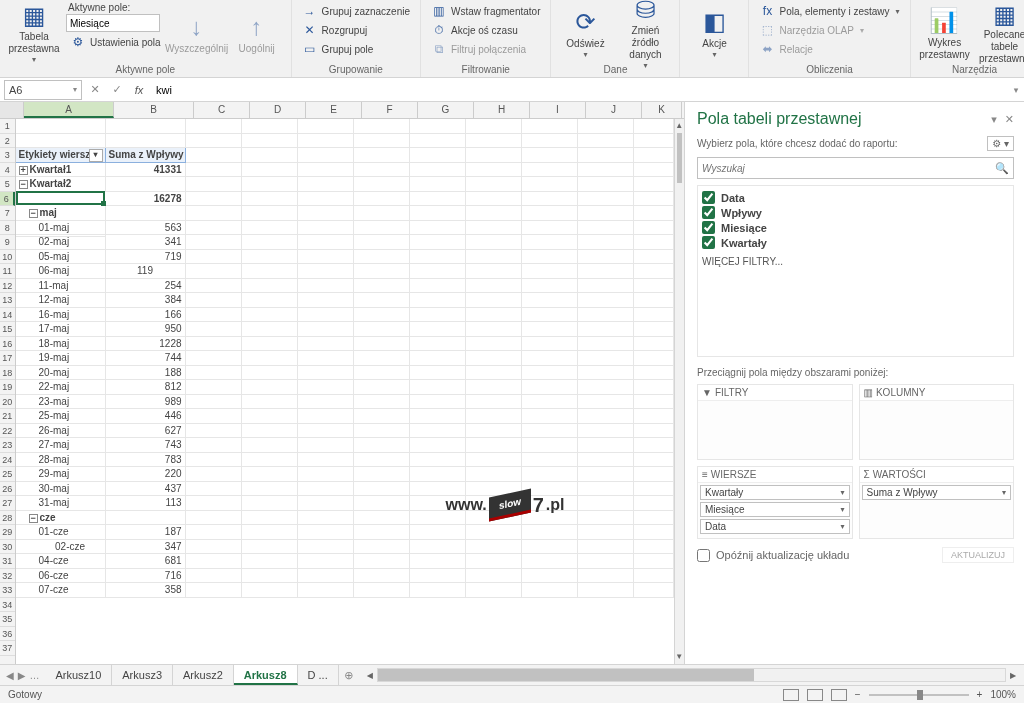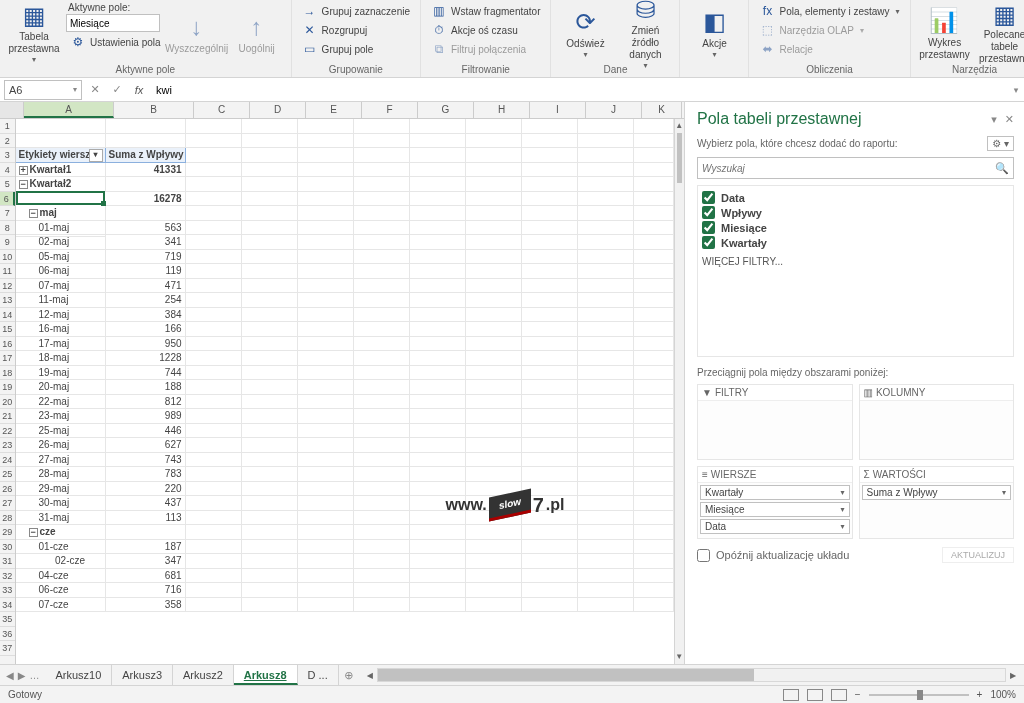--- a/index.html
+++ b/index.html
@@ -87,21 +87,21 @@
 .pill::after { content: "▾"; margin-left: auto; font-size: 8px; color: #666; }
 .tp-footer { display: flex; align-items: center; margin-top: 8px; font-size: 10px; color: #666; }
 .tp-footer .btn { margin-left: auto; border: 1px solid #eee; padding: 2px 8px; color: #aaa; font-size: 9px; }
 
 
 .tabbar { height: 21px; border-top: 1px solid #d4d4d4; background: #f3f3f3; display: flex; align-items: center; font-size: 11px; }
 .tabnav { display: flex; padding: 0 6px; gap: 4px; color: #888; }
 .tabnav span { cursor: pointer; font-size: 10px; }
 .tabs { display: flex; }
 .tab { padding: 0 10px; height: 20px; line-height: 20px; border-right: 1px solid #d4d4d4; background: #f3f3f3; cursor: pointer; }
-.tab.active { background: #fff; border-top: none; border-bottom: 2px solid #217346; color: #217346; font-weight: bold; text-decoration: underline; }
+.tab.active { background: #fff; border-top: none; border-bottom: 2px solid #217346; color: #217346; font-weight: bold; }
 .addtab { width: 20px; text-align: center; color: #888; cursor: pointer; }
 .hscroll { flex: 1; display: flex; align-items: center; padding: 0 4px; }
 .hscroll .track { flex: 1; height: 14px; background: #f1f1f1; border: 1px solid #d8d8d8; position: relative; }
 .hscroll .thumb { position: absolute; left: 0; top: 0; bottom: 0; width: 60%; background: #c1c1c1; }
 .hscroll .arr { width: 14px; text-align: center; color: #666; font-size: 8px; }
 
 
 .status { height: 18px; background: #f3f3f3; border-top: 1px solid #d4d4d4; display: flex; align-items: center; font-size: 10px; padding: 0 8px; color: #555; }
 .status .right { margin-left: auto; display: flex; align-items: center; gap: 8px; }
 .zoom-slider { width: 100px; height: 2px; background: #c1c1c1; position: relative; }
@@ -445,34 +445,21 @@
               <div class="cell" style="width: 56px;"></div>
               <div class="cell" style="width: 56px;"></div>
               <div class="cell" style="width: 56px;"></div>
               <div class="cell" style="width: 56px;"></div>
               <div class="cell" style="width: 56px;"></div>
               <div class="cell" style="width: 56px;"></div>
               <div class="cell" style="width: 40px;"></div>
             </div>
             <div class="row">
               <div class="cell" style="width: 90px;"><span style="display:inline-block;width:20px"></span>06-maj</div>
-              <div class="cell r" style="width: 80px;">119</div>
-              <div class="cell" style="width: 56px;"></div>
-              <div class="cell" style="width: 56px;"></div>
-              <div class="cell" style="width: 56px;"></div>
-              <div class="cell" style="width: 56px;"></div>
-              <div class="cell" style="width: 56px;"></div>
-              <div class="cell" style="width: 56px;"></div>
-              <div class="cell" style="width: 56px;"></div>
-              <div class="cell" style="width: 56px;"></div>
-              <div class="cell" style="width: 40px;"></div>
-            </div>
-            <div class="row">
-              <div class="cell" style="width: 90px;"><span style="display:inline-block;width:20px"></span>07-maj</div>
-              <div class="cell r" style="width: 80px;">471</div>
+              <div class="cell r" style="width: 80px; text-align: center;">119</div>
               <div class="cell" style="width: 56px;"></div>
               <div class="cell" style="width: 56px;"></div>
               <div class="cell" style="width: 56px;"></div>
               <div class="cell" style="width: 56px;"></div>
               <div class="cell" style="width: 56px;"></div>
               <div class="cell" style="width: 56px;"></div>
               <div class="cell" style="width: 56px;"></div>
               <div class="cell" style="width: 56px;"></div>
               <div class="cell" style="width: 40px;"></div>
             </div>

